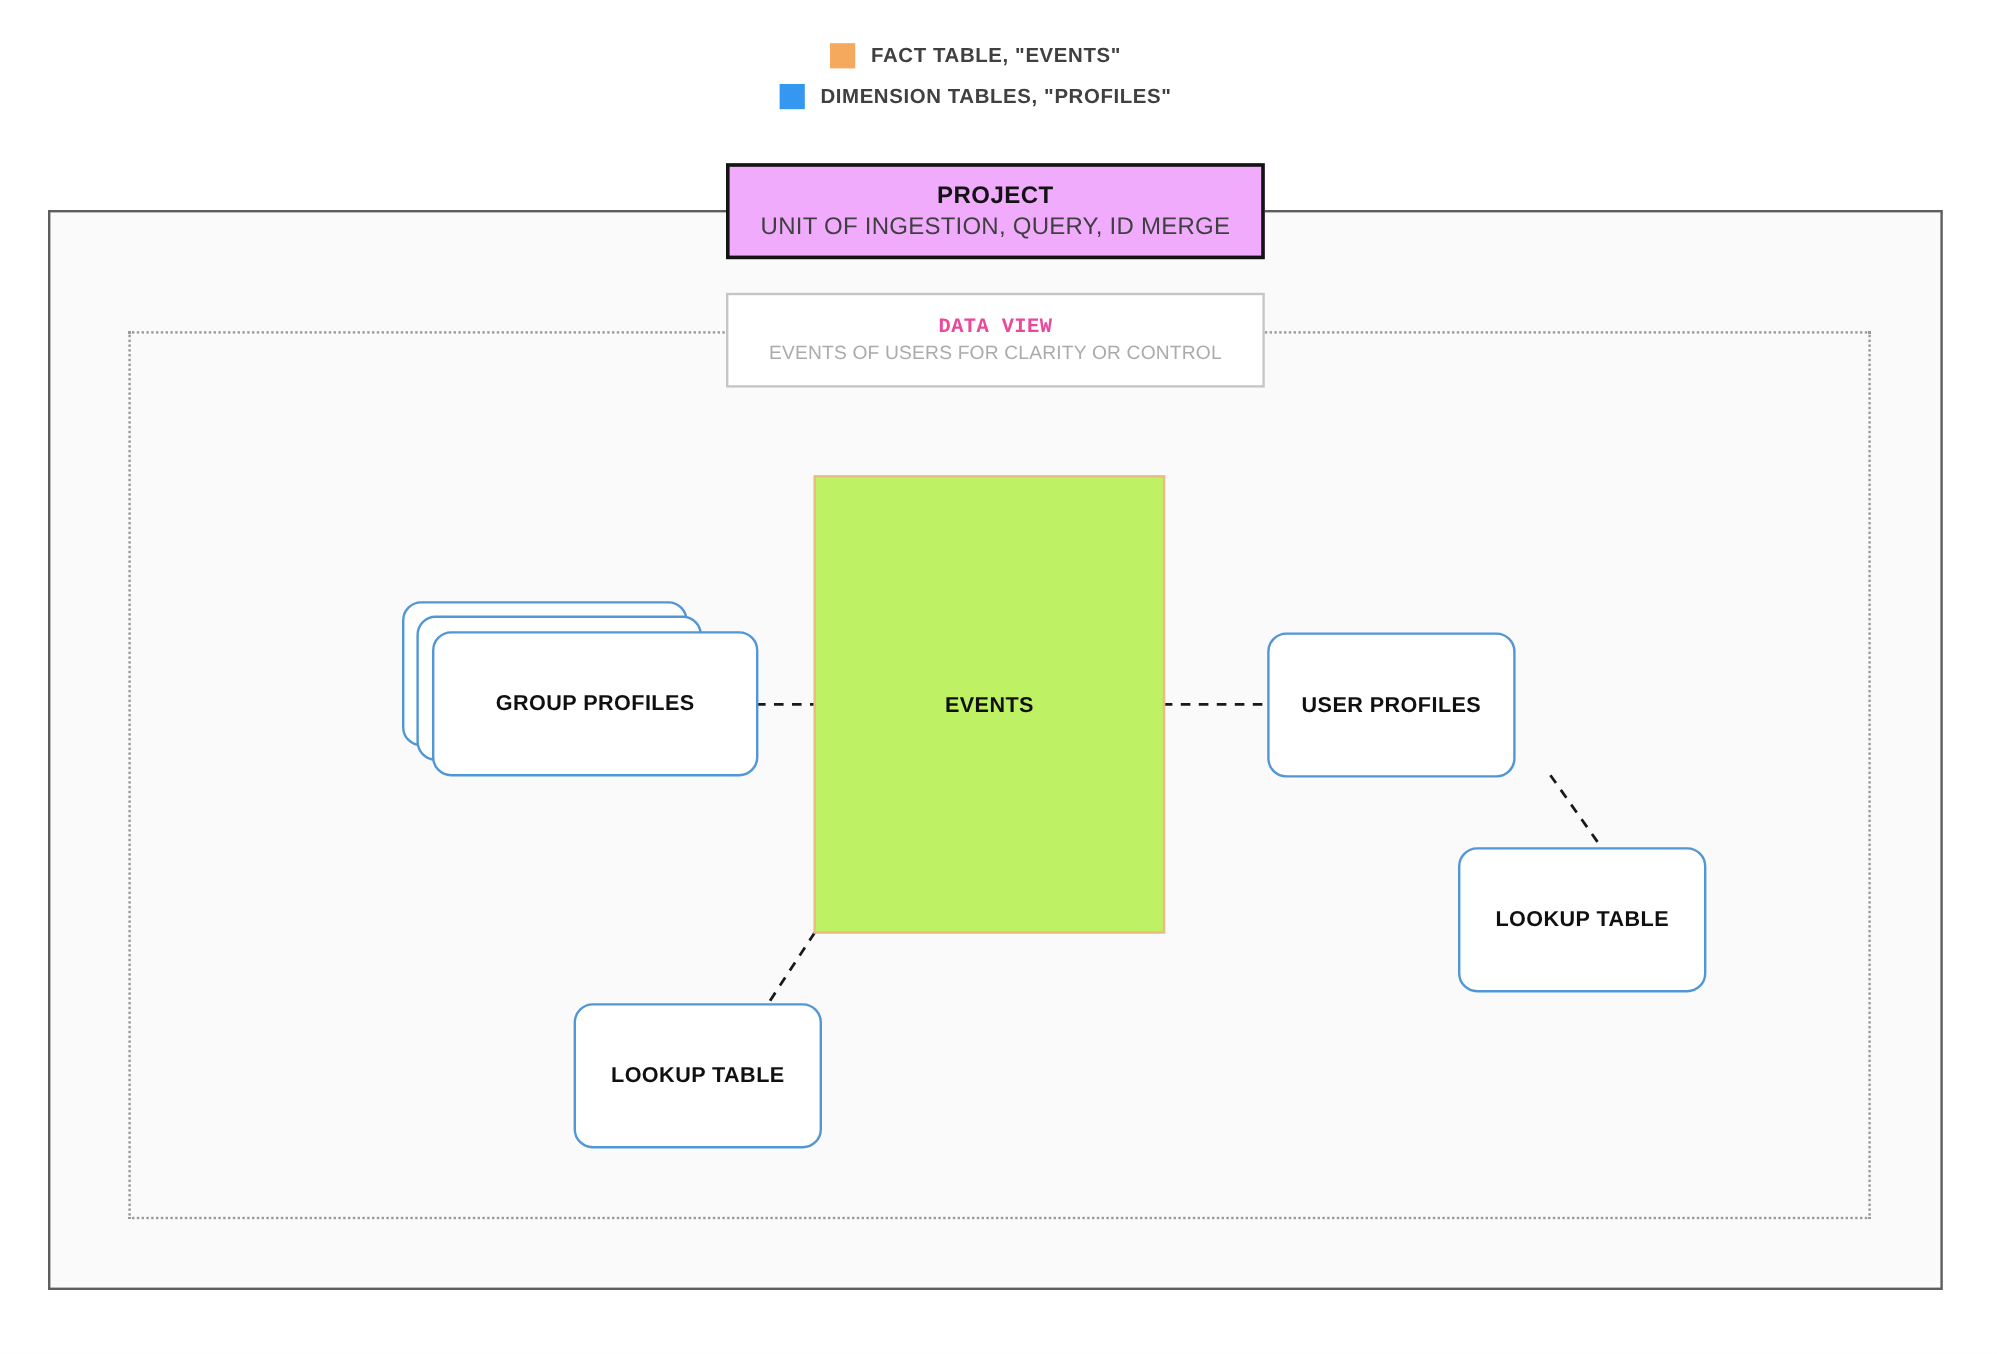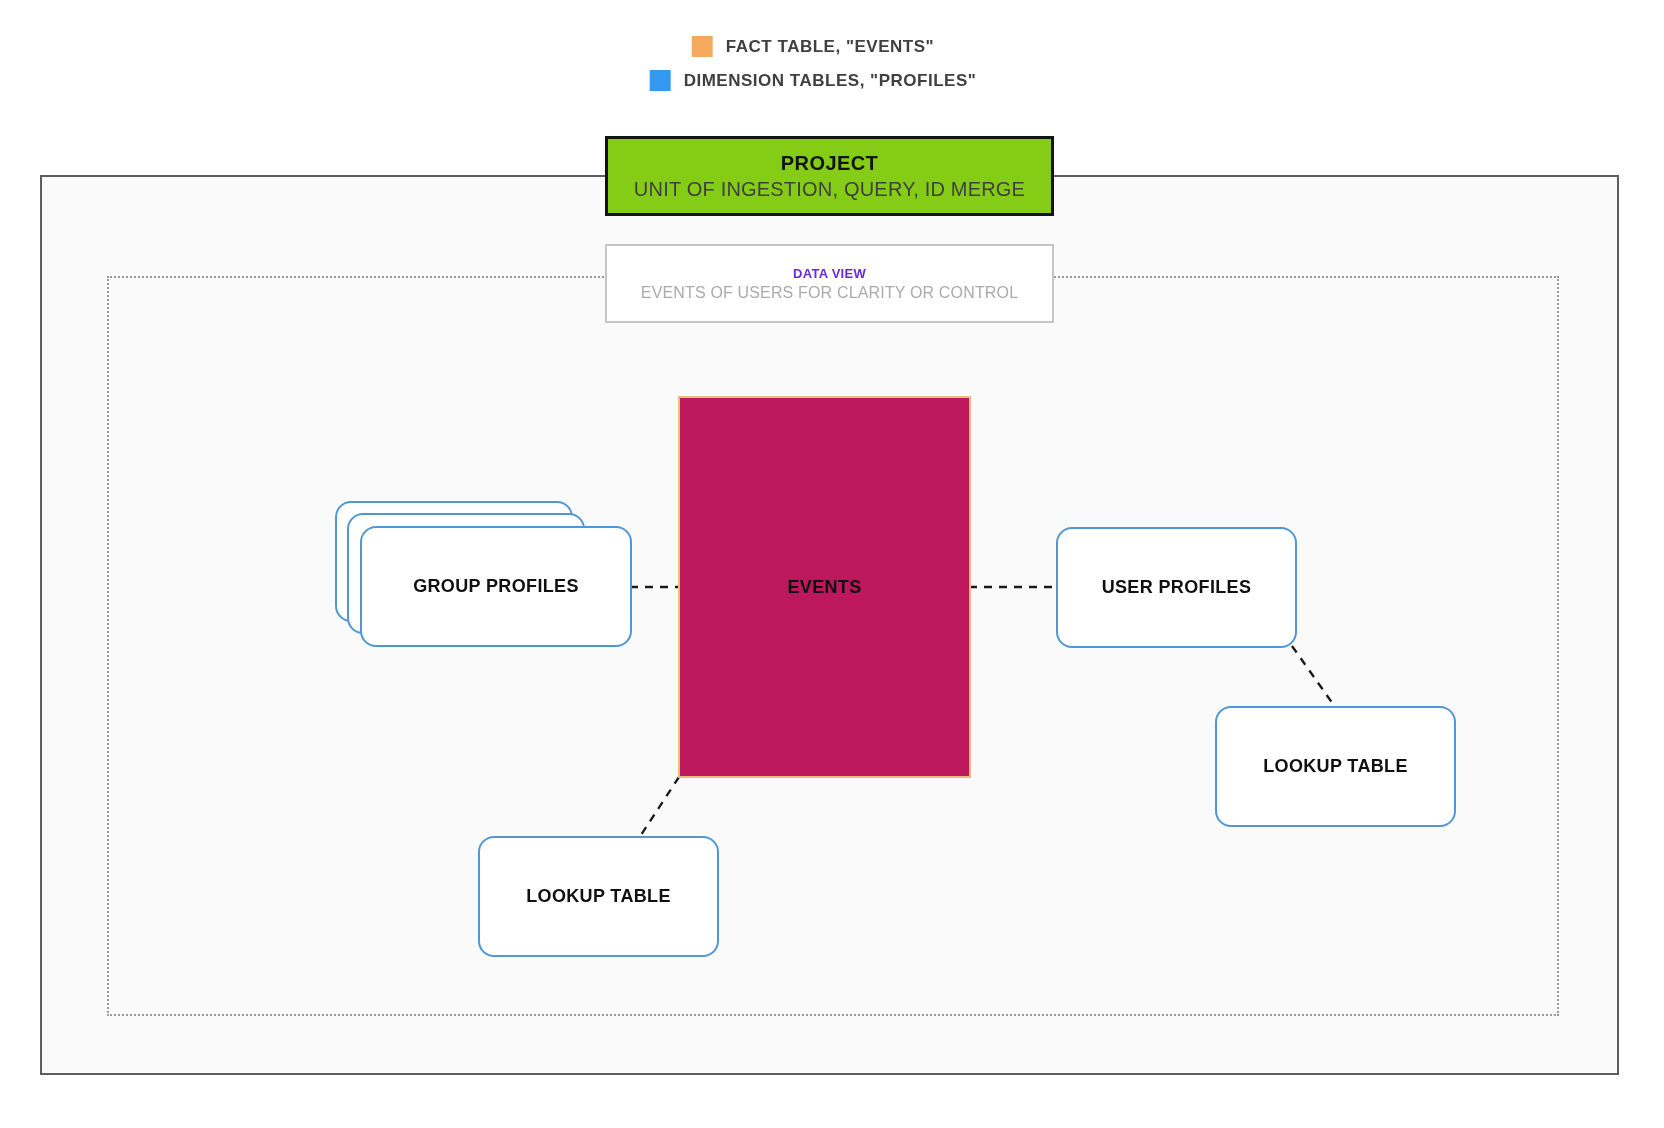--- a/index.html
+++ b/index.html
@@ -70,21 +70,21 @@
     z-index: 1;
   }
 
   
   .project-box {
     position: absolute;
     left: 605px;
     top: 136px;
     width: 449px;
     height: 80px;
-    background: #84cc16;
+    background: #f0abfc;
     border: 3px solid #131313;
     box-sizing: border-box;
     display: flex;
     flex-direction: column;
     align-items: center;
     justify-content: center;
     gap: 3px;
     z-index: 5;
   }
   .project-title {
@@ -108,24 +108,25 @@
     border: 2px solid #c6c6c6;
     box-sizing: border-box;
     display: flex;
     flex-direction: column;
     align-items: center;
     justify-content: center;
     gap: 3px;
     z-index: 5;
   }
   .dataview-title {
-    font-size: 13px;
+    font-size: 17px;
     font-weight: bold;
     letter-spacing: 0.02em;
-    color: #6d28d9;
+    color: #ec4899;
+    font-family: Liberation Mono, monospace;
   }
   .dataview-subtitle {
     font-size: 16px;
     color: #ababab;
     letter-spacing: 0.01em;
   }
 
   
   .connectors {
     position: absolute;
@@ -141,31 +142,31 @@
     letter-spacing: 0.02em;
     color: #101010;
     white-space: nowrap;
   }
   .events-box {
     position: absolute;
     left: 678px;
     top: 396px;
     width: 293px;
     height: 382px;
-    background: #be185d;
+    background: #bef264;
     border: 2px solid #ebbc7f;
     box-sizing: border-box;
     display: flex;
     align-items: center;
     justify-content: center;
     z-index: 3;
   }
   .dim-card {
     position: absolute;
-    width: 241px;
+    width: 207px;
     height: 121px;
     background: #ffffff;
     border: 2px solid #5197d6;
     border-radius: 16px;
     box-sizing: border-box;
     display: flex;
     align-items: center;
     justify-content: center;
     z-index: 3;
   }

